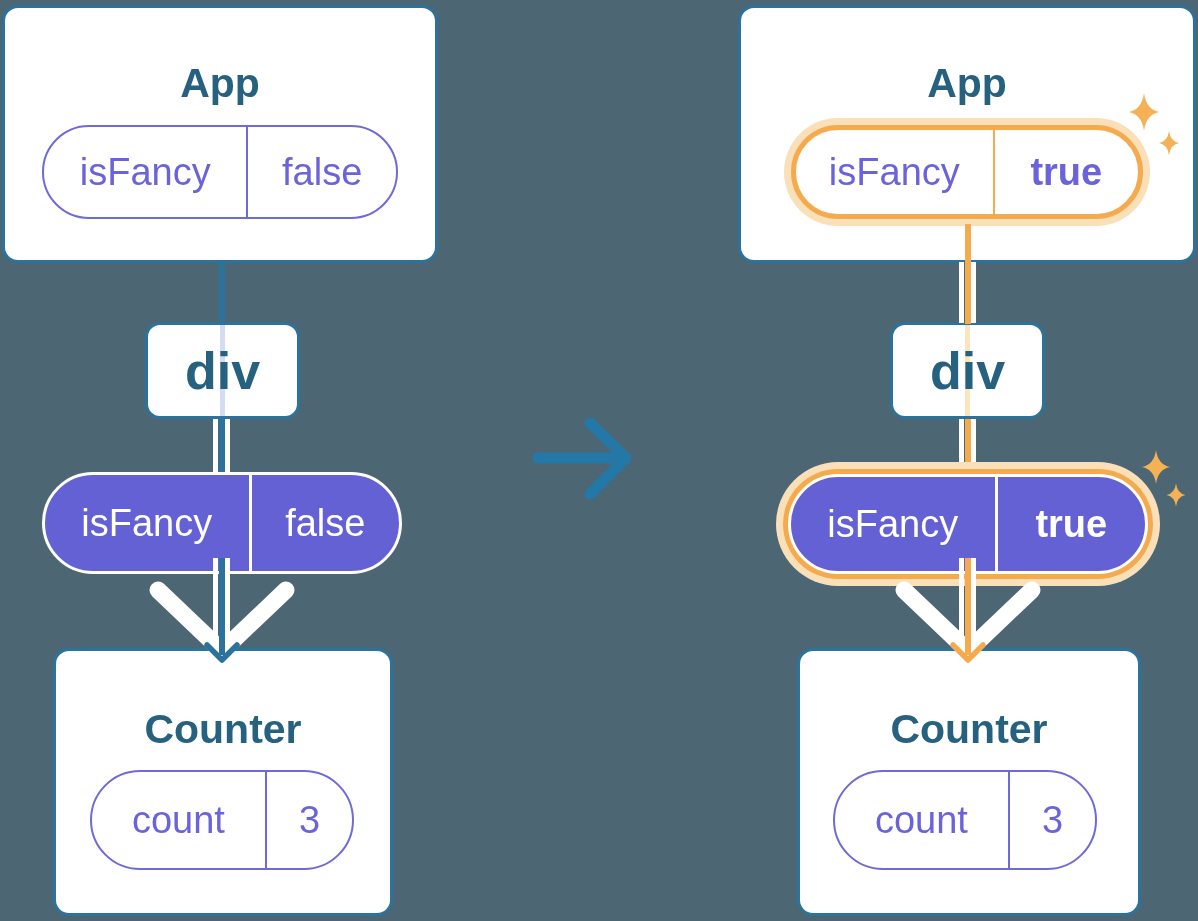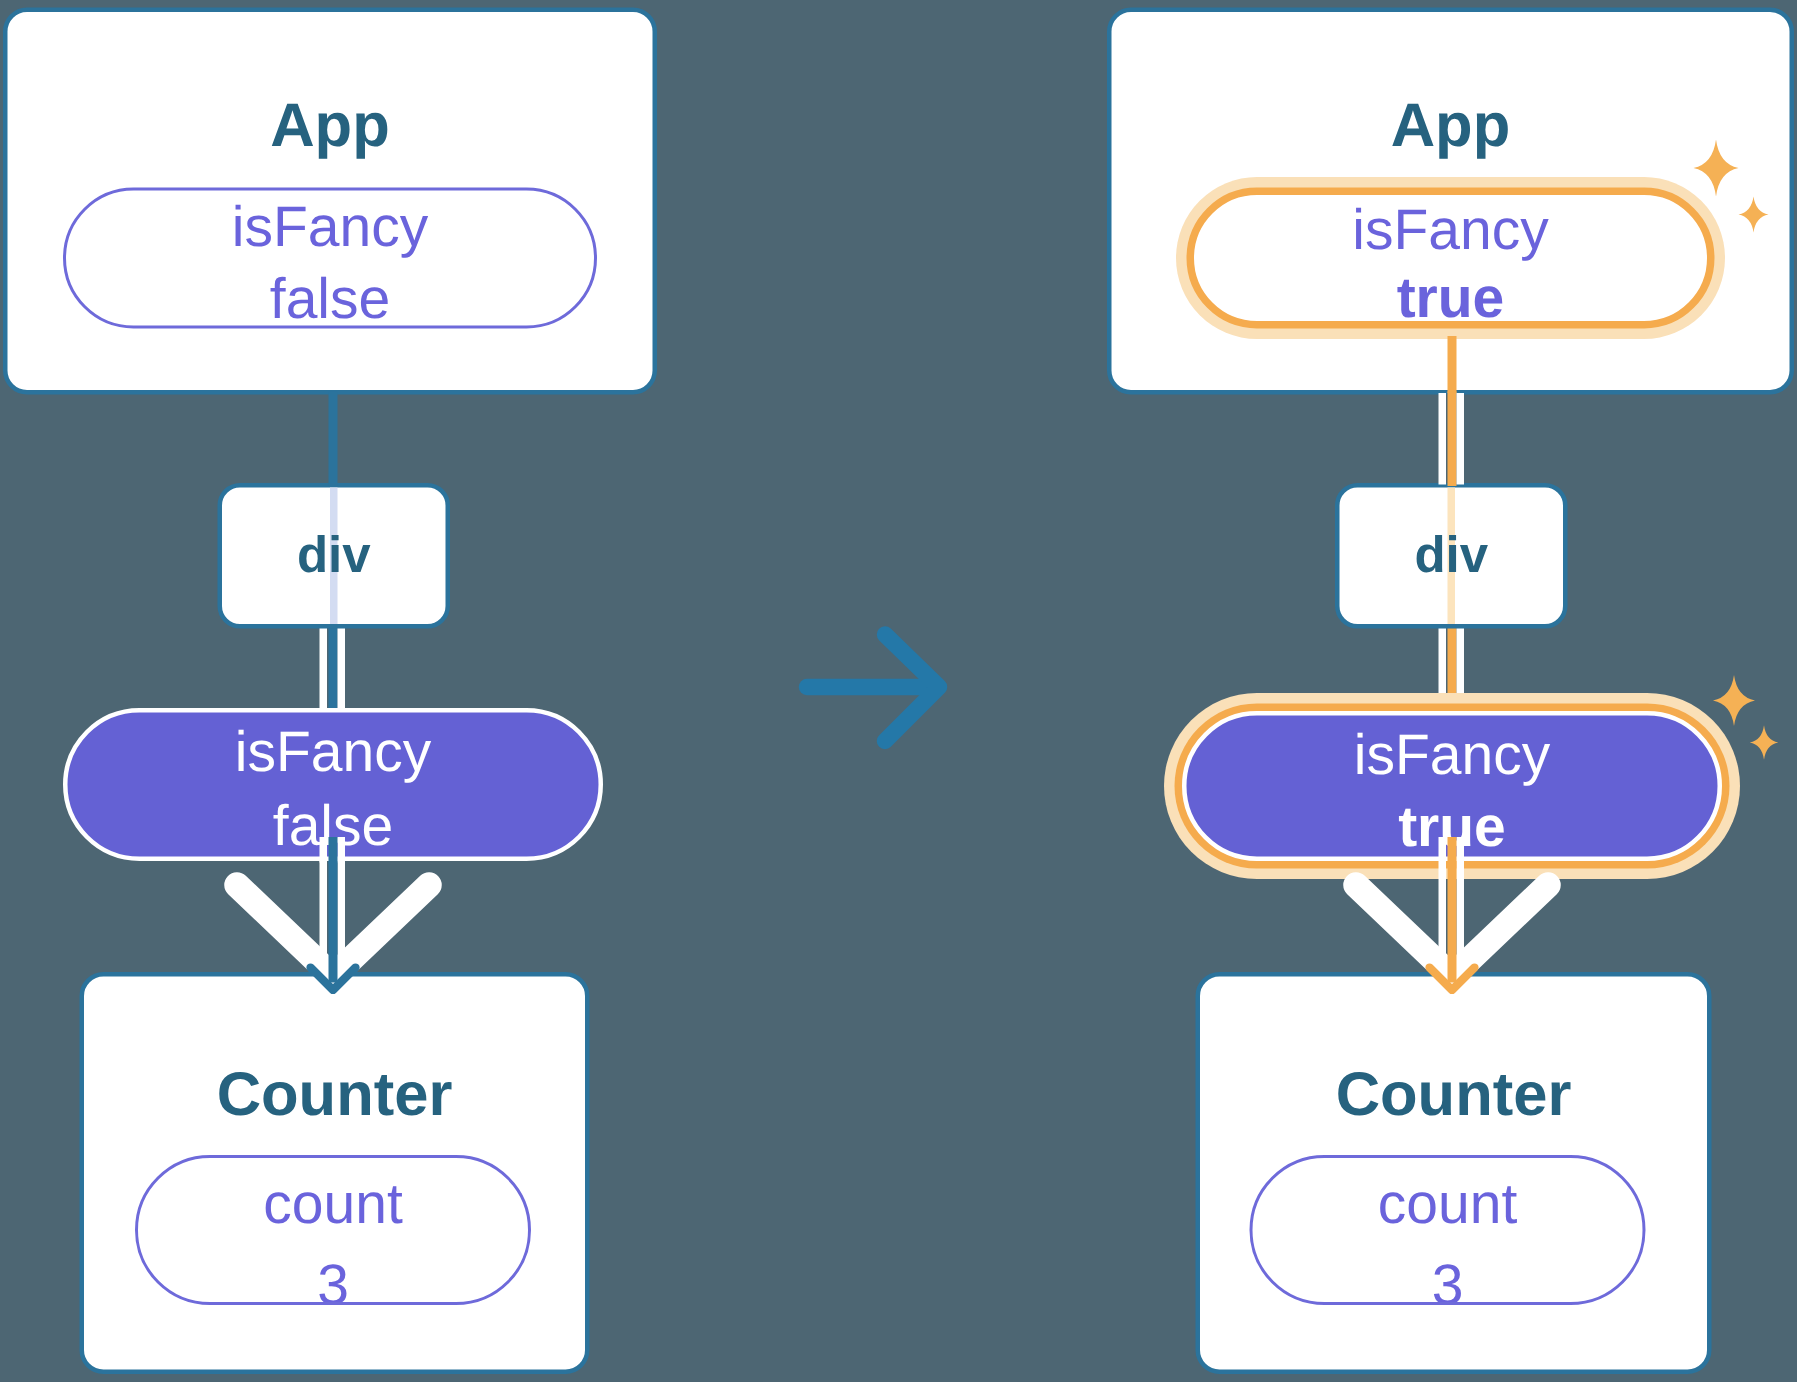--- a/index.html
+++ b/index.html
@@ -10,21 +10,21 @@
   }
   .abs{position:absolute;box-sizing:border-box;}
 
   
   .card{position:absolute;box-sizing:border-box;background:#ffffff;
         border:3px solid #2b739c;border-radius:16px;}
   .heading{position:absolute;left:0;width:100%;text-align:center;
            color:#26627f;font-weight:600;font-size:41px;line-height:52px;}
 
   
-  .pill{position:absolute;display:flex;box-sizing:border-box;overflow:hidden;flex-direction:column;}
+  .pill{position:absolute;display:flex;box-sizing:border-box;overflow:hidden;}
   .seg{display:flex;align-items:center;justify-content:center;font-size:38px;}
   .divider{flex:0 0 auto;}
 
   .outline-pill{background:#fff;border:2px solid #6e6ada;border-radius:60px;color:#6a63dc;}
   .outline-pill .divider{width:2px;background:#6e6ada;}
 
   .purple-pill{background:#6461d4;border:3px solid #ffffff;border-radius:60px;color:#ffffff;}
   .purple-pill .divider{width:3px;background:#ffffff;}
 
   .glow-pill{border-radius:60px;}
@@ -37,21 +37,21 @@
   .app-card-l{left:2px;top:5px;width:436px;height:258px;}
   .app-title{top:38px;margin-top:11px;}
   .app-pill-l{left:37px;top:117px;width:356px;height:94px;}
 
   .divbox-l{left:145px;top:322px;width:155px;height:97px;border-radius:15px;}
   .divbox-r{left:890px;top:322px;width:155px;height:97px;border-radius:15px;}
   .div-stripe{position:absolute;top:0;bottom:0;left:72px;width:5px;}
   .stripe-lav{background:#d3dcf2;}
   .stripe-org{background:#fce4bd;}
   .div-label{position:absolute;inset:0;display:flex;align-items:center;justify-content:center;
-             color:#26627f;font-weight:600;font-size:34px;}
+             color:#26627f;font-weight:600;font-size:52px;}
 
   .purple-pill-l{left:42px;top:472px;width:360px;height:102px;}
   .purple-pill-r{left:788px;top:474px;width:360px;height:100px;
                  box-shadow:0 0 0 5px #f5ab4d,0 0 0 12px #fae0b8;}
 
   .counter-card-l{left:53px;top:648px;width:340px;height:268px;}
   .counter-card-r{left:797px;top:648px;width:344px;height:268px;}
   .counter-title{top:52px;}
   .counter-pill{left:34px;top:119px;width:264px;height:100px;border-radius:52px;}
   .counter-card-r .counter-pill{left:33px;}

